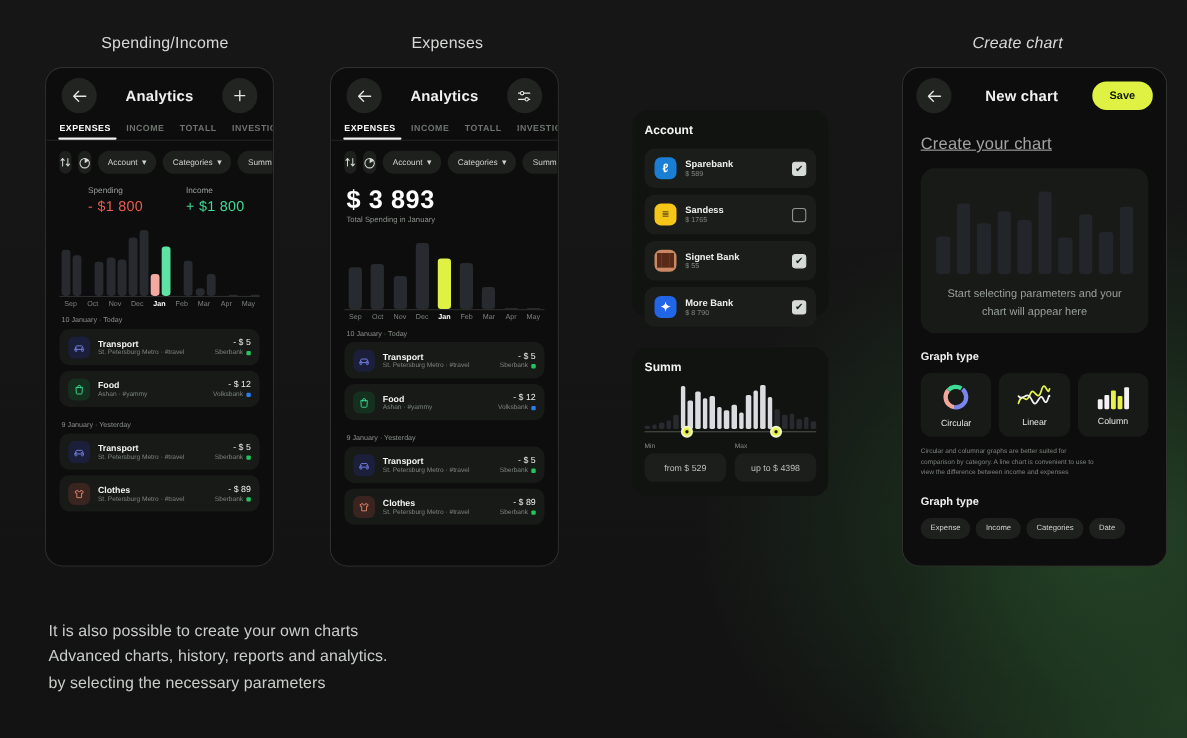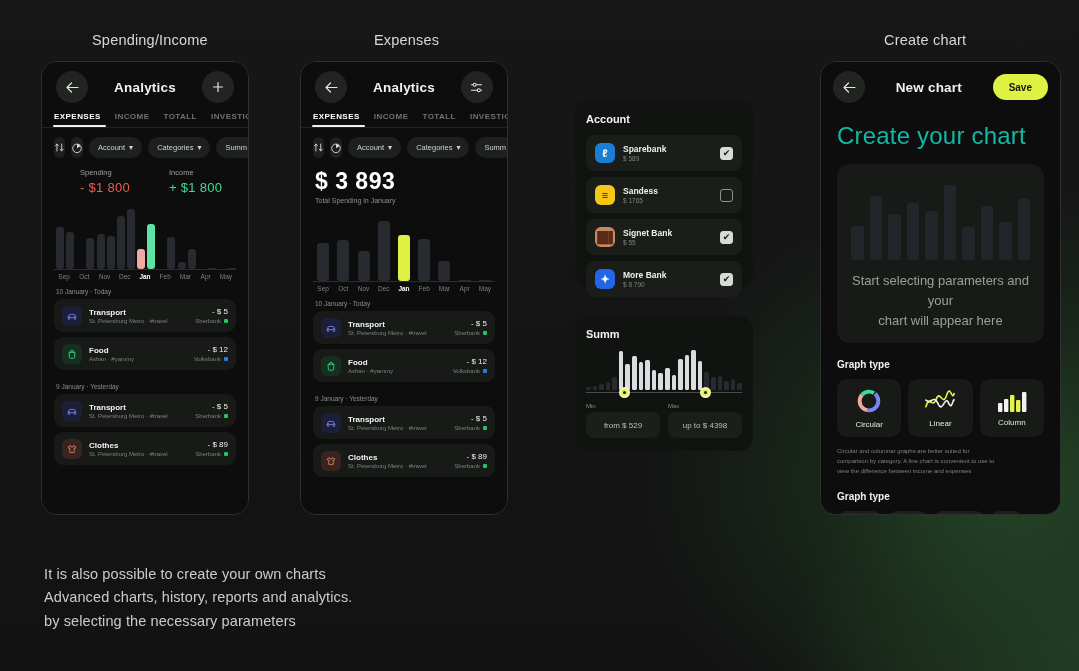--- a/index.html
+++ b/index.html
@@ -101,25 +101,25 @@
   .summ-bars { display:flex; align-items:flex-end; gap:2px; height:42px; }
   .sb { flex:1; border-radius:1.5px; }
   .knob { position:absolute; width:11px;height:11px;border-radius:50%; background:#e4f24a; border:2px solid #f2f7c0;
           display:flex;align-items:center;justify-content:center; }
   .knob::after { content:""; width:3px;height:3px;border-radius:50%; background:#1a1d1a; }
   .mm-lab { font-size:6px; color:#868c86; margin-bottom:3px; }
   .mm-box { height:26px; background:#1b1e1b; border-radius:8px; display:flex; align-items:center; justify-content:center;
             font-size:8px; color:#b9bfb9; }
 
   
-  .bigtitle { font-size:24px; color:#14b8a6; font-weight:400; padding:0 16px; letter-spacing:.2px; }
+  .bigtitle { font-size:15px; color:#a3a3a3; font-weight:400; padding:0 16px; letter-spacing:.2px;text-decoration:underline; }
   .preview { margin:0 16px; background:#171a17; border-radius:13px; padding:14px 14px 12px; }
   .pv-bars { display:flex; align-items:flex-end; gap:6px; height:82px; }
   .pv-b { flex:1; background:#22262a; border-radius:3px; }
-  .pv-txt { text-align:center; font-size:13px; color:#9aa09a; line-height:1.55; margin-top:11px; }
+  .pv-txt { text-align:center; font-size:10px; color:#9aa09a; line-height:1.55; margin-top:11px; }
   .sect-h { font-size:10px; font-weight:700; color:#f0f0f0; padding:0 16px; }
   .gt-row { display:flex; gap:7px; padding:0 16px; }
   .gt { flex:1; height:58px; background:#171a17; border-radius:10px; display:flex; flex-direction:column;
         align-items:center; justify-content:center; gap:5px; }
   .gt-l { font-size:8px; color:#e4e6e4; }
   .gt-desc { font-size:6px; color:#7d837d; line-height:1.6; padding:0 16px; }
   .pchips { display:flex; gap:5px; padding:0 16px; }
   .pchip { height:19px; border-radius:10px; background:#1d201d; display:flex; align-items:center; padding:0 9px;
            font-size:7px; color:#cfd3cf; white-space:nowrap; }
 
@@ -128,21 +128,21 @@
 </head>
 <body>
 
 <div id="bg-glow"></div>
 <div id="noise"></div>
 
 <div class="layer">
 
   <div class="caption-top" style="left:92px;top:32px;">Spending/Income</div>
   <div class="caption-top" style="left:374px;top:32px;">Expenses</div>
-  <div class="caption-top" style="left:884px;top:32px;">Create chart</div>
+  <div class="caption-top" style="left:884px;top:32px;font-style:italic;">Create chart</div>
 
   <div class="phone" style="left:41px;top:61px;width:208px;height:454px;">
     <div class="screen">
 
       <div class="app-head" style="height:50px;">
         <div class="rnd-btn">
           <svg width="13" height="11" viewBox="0 0 13 11">
               <path d="M5.5 1L1 5.5 5.5 10M1 5.5h11" stroke="#e6e6e6" stroke-width="1.2" fill="none" stroke-linecap="round" stroke-linejoin="round"></path>
             </svg>
         </div>

